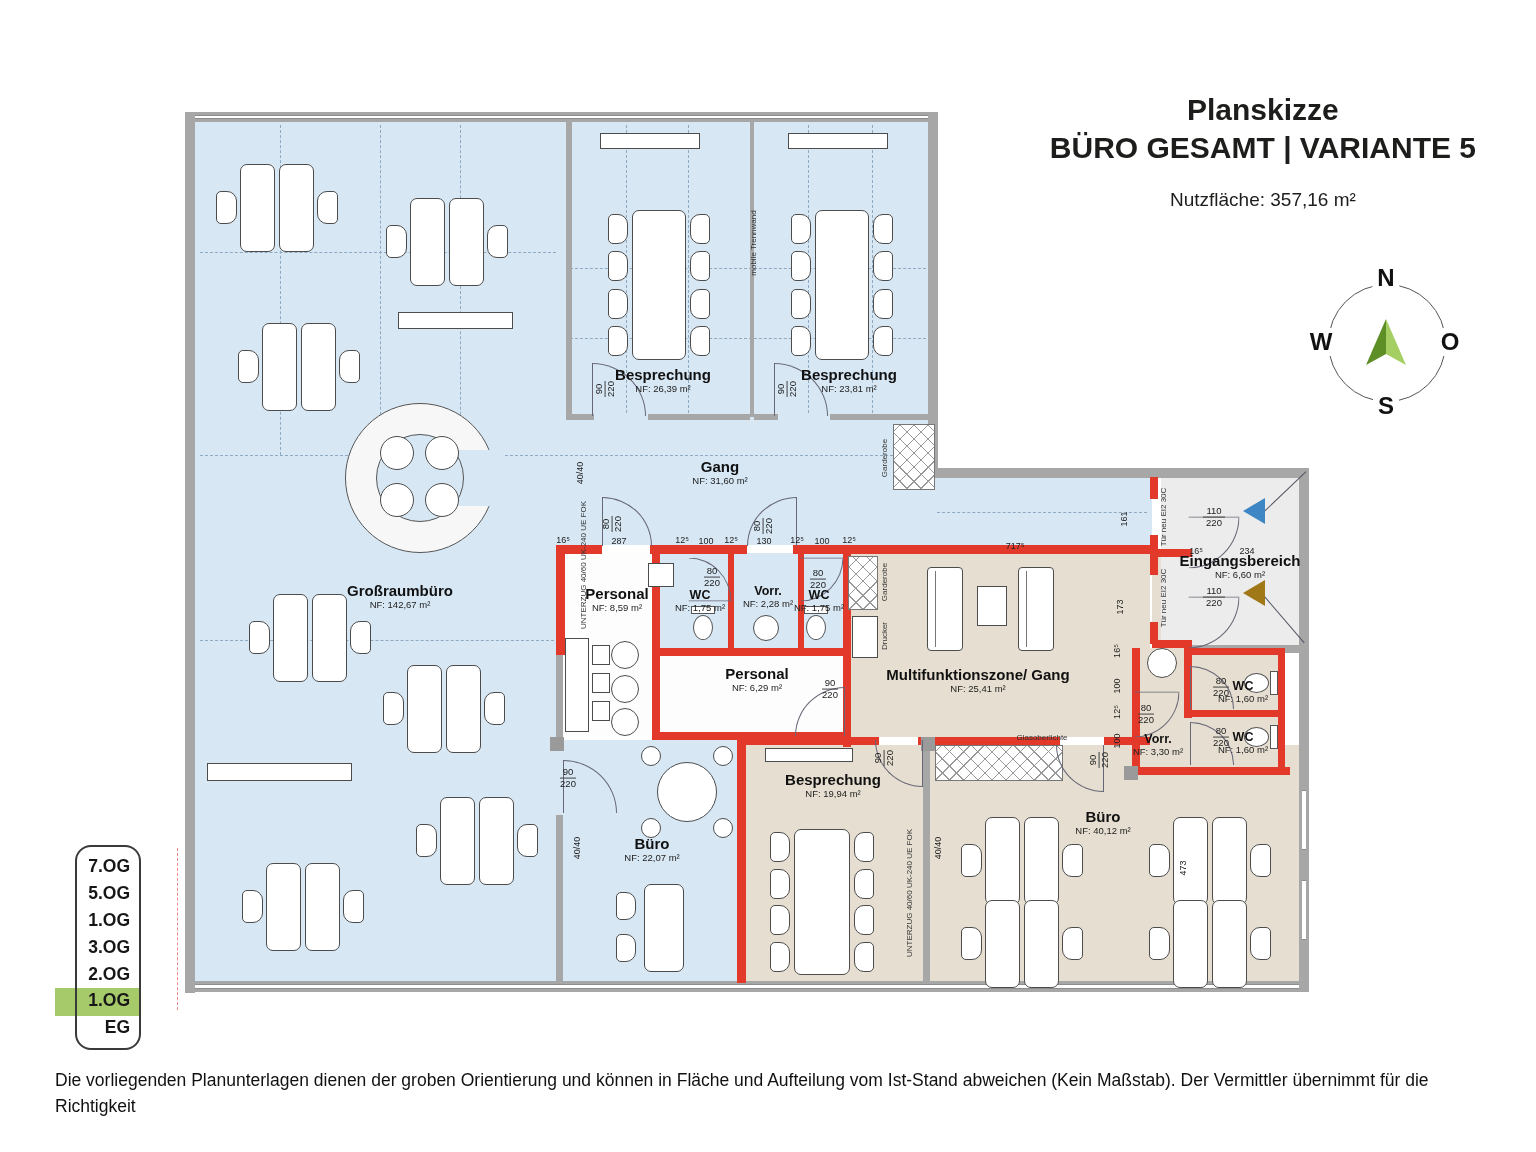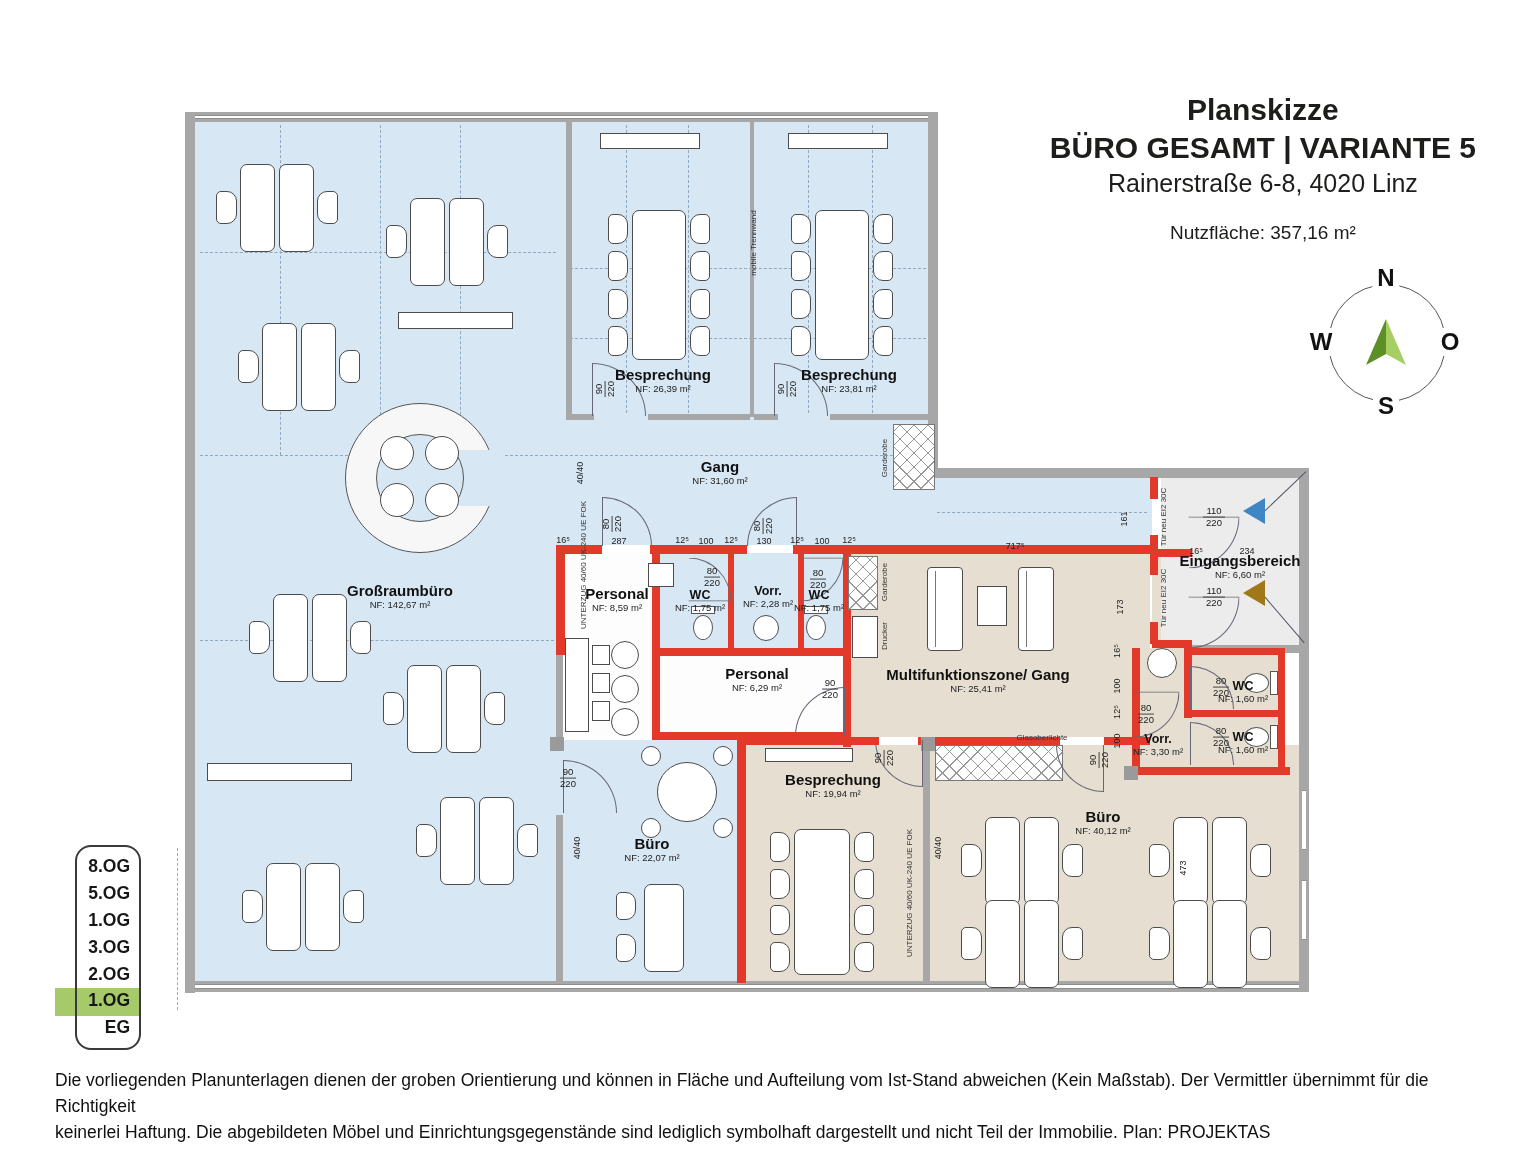--- a/index.html
+++ b/index.html
@@ -62,48 +62,46 @@
   .col{position:absolute;background:#9a9a9a;z-index:21;}
 </style>
 </head>
 <body>
 
 <div id="page">
 
   <div id="title-block">
     <div class="t1">Planskizze</div>
     <div class="t2">BÜRO GESAMT  |  VARIANTE 5</div>
-    <div class="t3">Rainerstraße 6-8, 4020 Linz</div>
     <div class="t4">Nutzfläche: 357,16 m²</div>
   </div>
 
   <div id="compass">
     <div class="cring"></div>
     <div class="cdir" style="left:58px;top:-6px;">N</div>
     <div class="cdir" style="left:122px;top:58px;">O</div>
     <div class="cdir" style="left:58px;top:122px;">S</div>
     <div class="cdir" style="left:-7px;top:58px;">W</div>
     <div id="carrow-l" class="carrow" style="left: 38px; top: 35px; width: 20px; height: 46px; background: rgb(93, 143, 38); clip-path: polygon(100% 0px, 100% 76%, 0px 100%);"></div>
     <div id="carrow-r" class="carrow" style="left: 58px; top: 35px; width: 20px; height: 46px; background: rgb(166, 207, 99); clip-path: polygon(0px 0px, 100% 100%, 0px 76%);"></div>
   </div>
 
   <div id="floor-hl" style="left: 55px; top: 988px; width: 86px; height: 28px; background: rgb(166, 201, 106);"></div>
   <div id="floor-box">
-      <div class="fitem" style="position: relative; z-index: 3;">8.OG</div>
+      <div class="fitem" style="position: relative; z-index: 3;">7.OG</div>
       <div class="fitem" style="position: relative; z-index: 3;">5.OG</div>
       <div class="fitem" style="position: relative; z-index: 3;">1.OG</div>
       <div class="fitem" style="position: relative; z-index: 3;">3.OG</div>
       <div class="fitem" style="position: relative; z-index: 3;">2.OG</div>
       <div class="fitem" style="position: relative; z-index: 3;">1.OG</div>
       <div class="fitem" style="position: relative; z-index: 3;">EG</div>
     </div>
 
   <div id="disclaimer">
     <div>Die vorliegenden Planunterlagen dienen der groben Orientierung und können in Fläche und Aufteilung vom Ist-Stand abweichen (Kein Maßstab). Der Vermittler übernimmt für die Richtigkeit</div>
-    <div>keinerlei Haftung. Die abgebildeten Möbel und Einrichtungsgegenstände sind lediglich symbolhaft dargestellt und nicht Teil der Immobilie. Plan: PROJEKTAS</div>
   </div>
 
   <div id="plan" class="abs" style="left:0;top:0;width:1536px;height:1152px;">
       <div class="fill-blue" style="position: absolute; left: 194px; top: 121px; width: 362px; height: 862px;"></div>
       <div class="fill-blue" style="position: absolute; left: 556px; top: 121px; width: 372px; height: 424px;"></div>
       <div class="fill-blue" style="position: absolute; left: 928px; top: 477px; width: 224px; height: 68px;"></div>
       <div class="fill-blue" style="position: absolute; left: 556px; top: 740px; width: 186px; height: 243px;"></div>
       <div class="fill-beige" style="position: absolute; left: 928px; top: 745px; width: 371px; height: 238px;"></div>
       <div class="fill-beige" style="position: absolute; left: 848px; top: 553px; width: 302px; height: 184px;"></div>
       <div class="fill-beige" style="position: absolute; left: 1152px; top: 557px; width: 33px; height: 88px;"></div>

